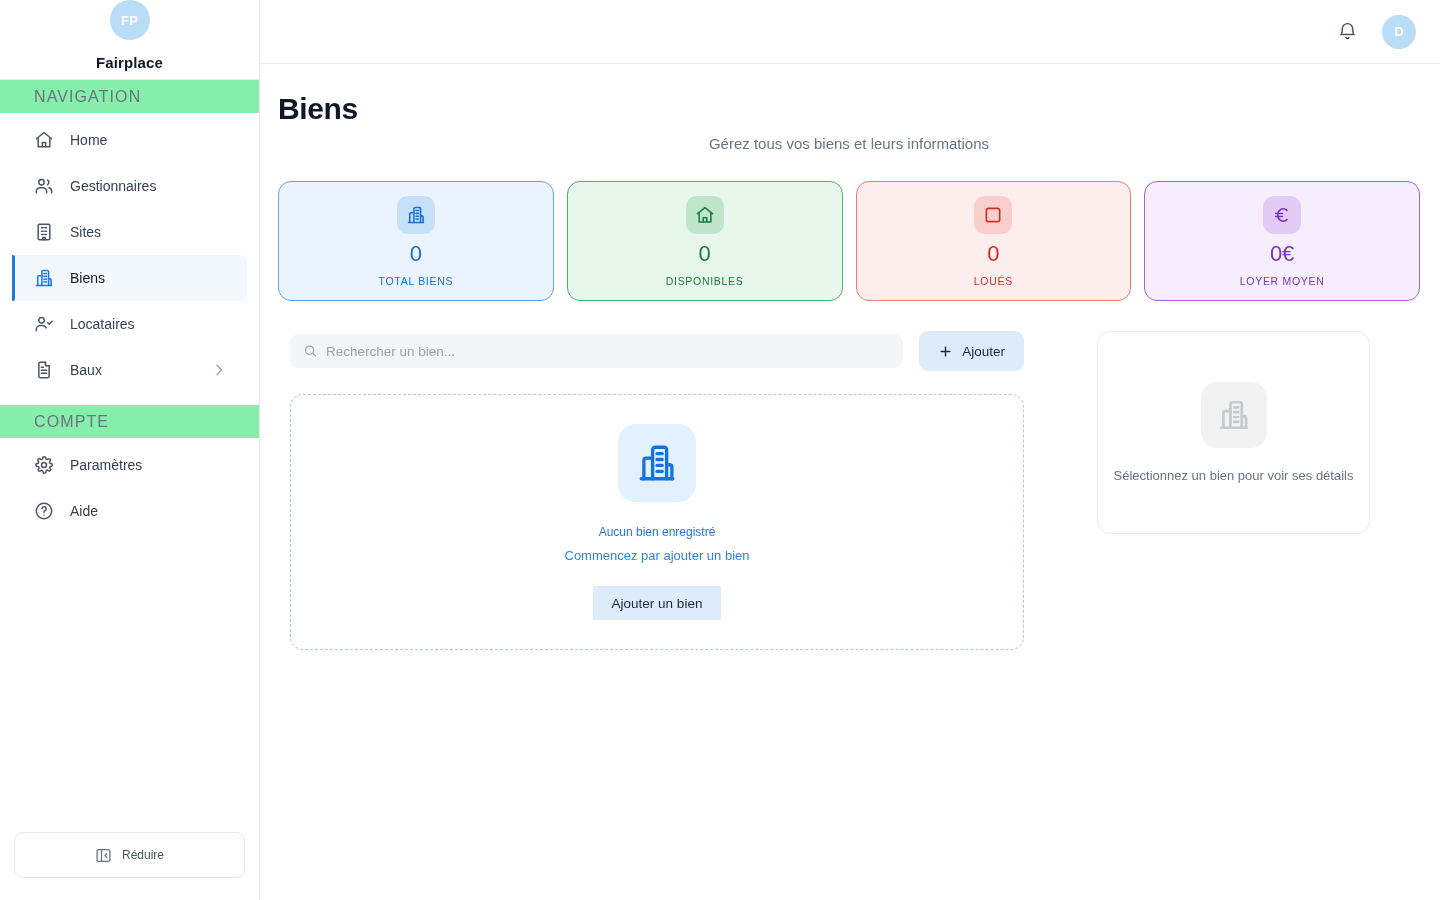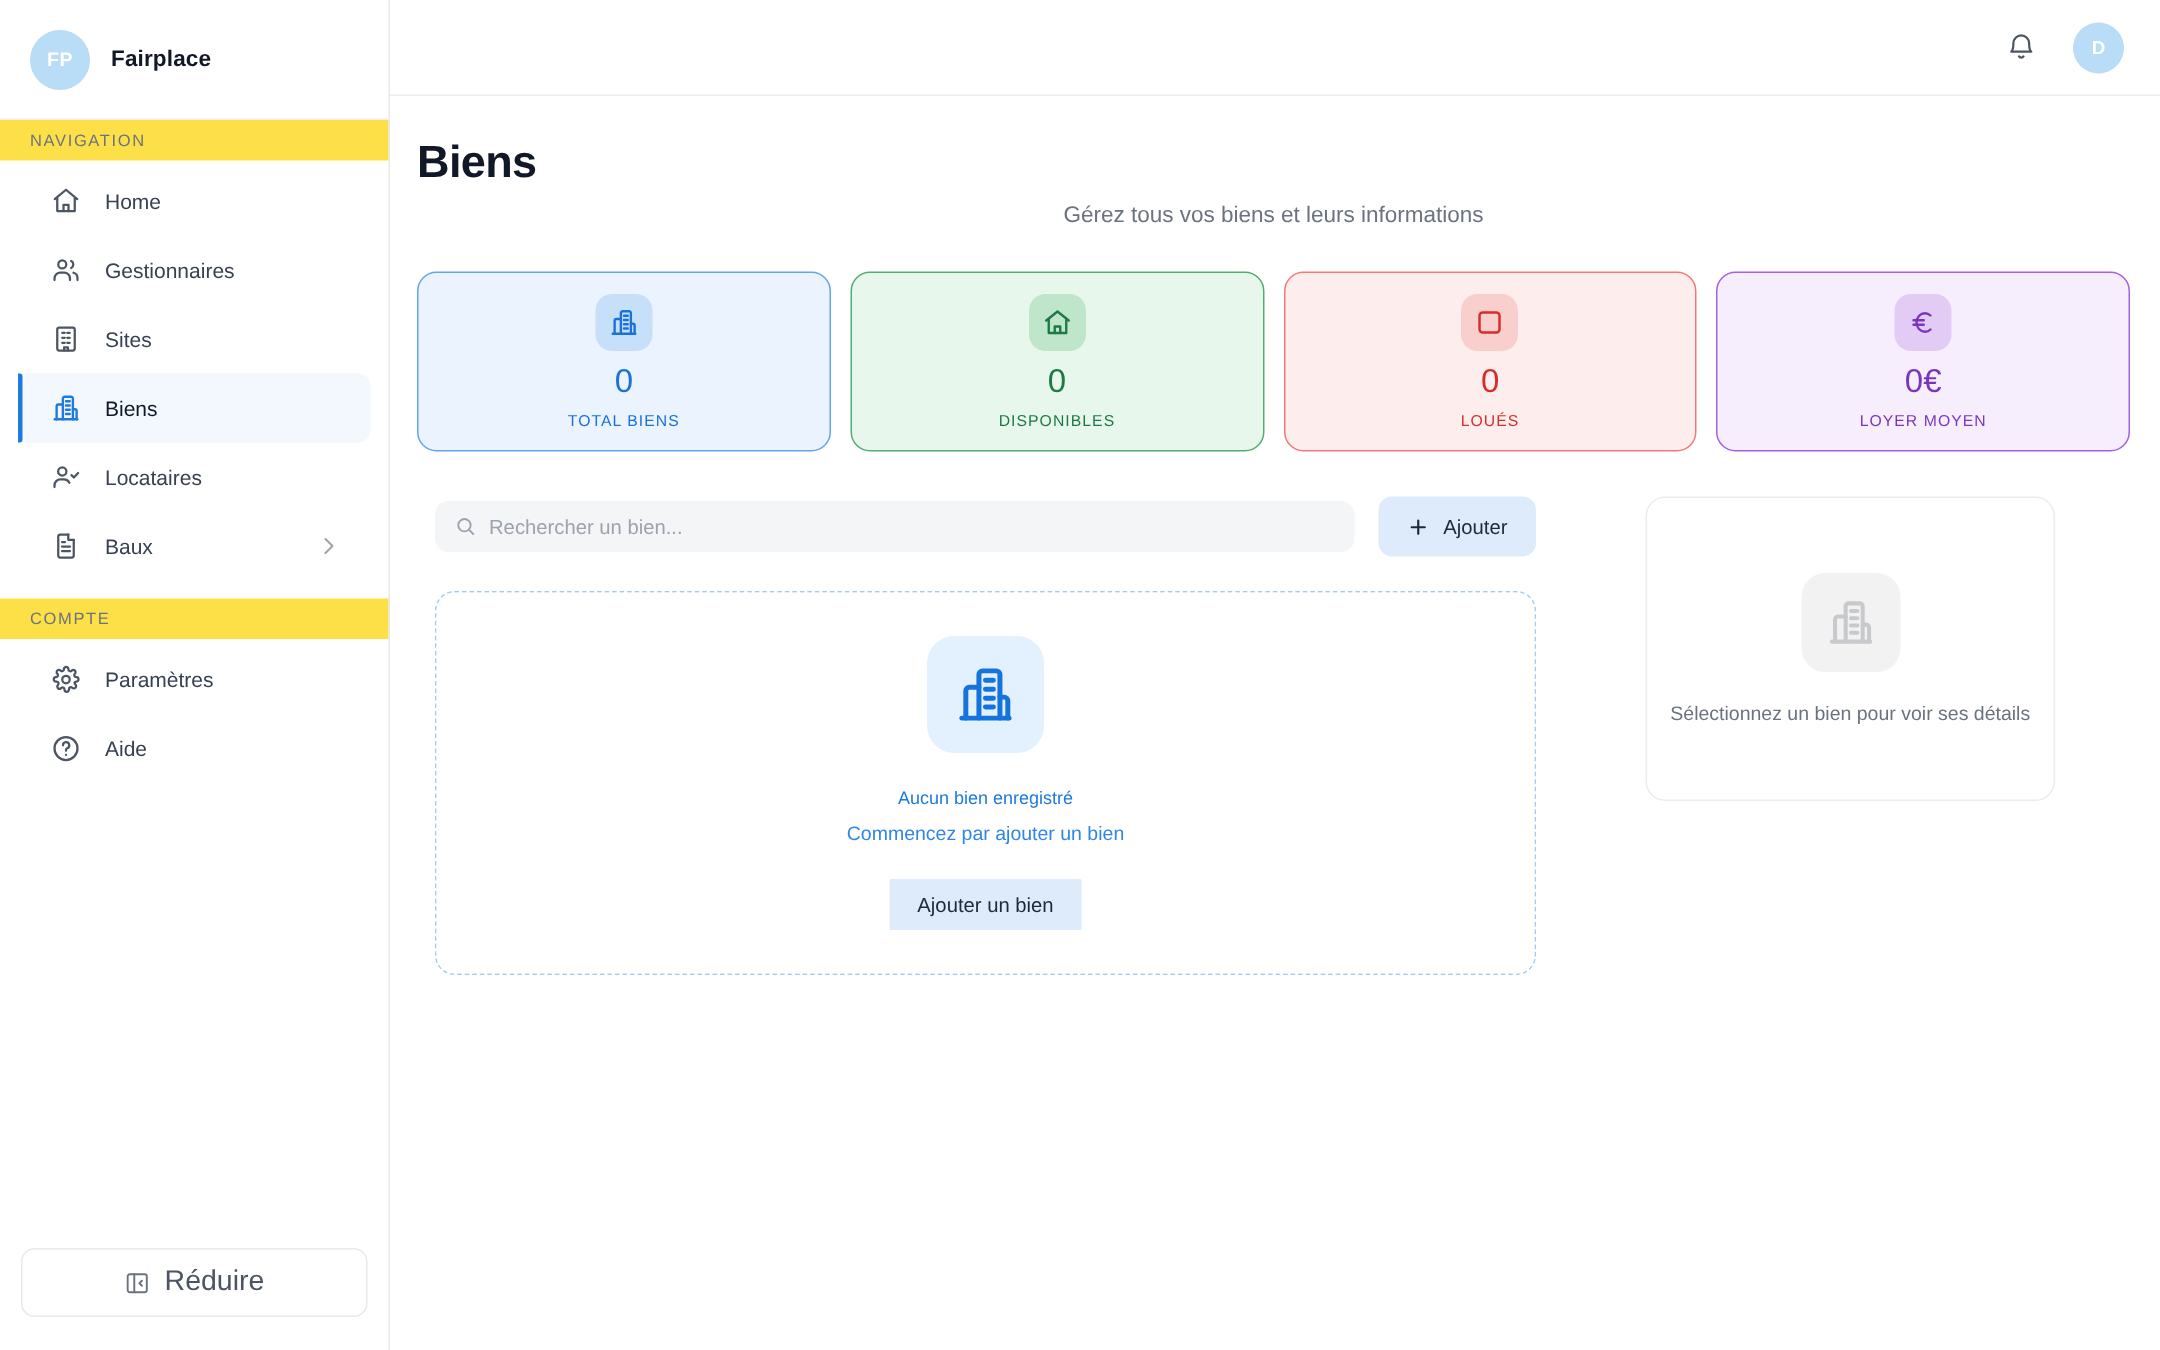--- a/index.html
+++ b/index.html
@@ -18,38 +18,39 @@
     width: 260px; height: 900px;
     background: #ffffff;
     border-right: 1px solid #e8e9ec;
     display: flex; flex-direction: column;
     position: relative;
     flex: 0 0 260px;
   }
   .brand {
     height: 80px;
     display: flex; align-items: center; gap: 14px;
-    padding: 0 20px;
+    padding: 0 4px;
     border-bottom: 1px solid #ededf0;
+    flex-direction: column;
   }
   .brand-avatar {
     width: 40px; height: 40px; border-radius: 50%;
     background: #b9dcf7;
     color: #ffffff;
     display: flex; align-items: center; justify-content: center;
     font-size: 13px; font-weight: 700; letter-spacing: .3px;
   }
   .brand-name { font-size: 15px; font-weight: 700; color: #111827; letter-spacing: .1px; }
 
   .nav-section-label {
-    background: #fde047;
+    background: #86efac;
     color: #6b7280;
-    font-size: 11px;
+    font-size: 16px;
     letter-spacing: 1.1px;
-    padding: 8px 20px 7px;
+    padding: 8px 34px 7px;
     font-weight: 400;
   }
   .nav-list { padding: 4px 12px 0; }
   .nav-item {
     position: relative;
     display: flex; align-items: center;
     gap: 16px;
     height: 46px;
     padding: 0 20px 0 22px;
     cursor: pointer;
@@ -73,21 +74,21 @@
   .nav-chevron svg { width: 16px; height: 16px; display: block; }
 
   .sidebar-spacer { flex: 1 1 auto; }
   .sidebar-footer { padding: 14px 14px 22px; }
   .collapse-btn {
     width: 100%; height: 46px;
     display: flex; align-items: center; justify-content: center; gap: 10px;
     background: #ffffff;
     border: 1px solid #e8e9ec;
     border-radius: 9px;
-    color: #4b5563; font-size: 19px;
+    color: #4b5563; font-size: 12px;
     cursor: pointer;
     font-family: inherit;
   }
   .collapse-btn svg { width: 17px; height: 17px; display: block; color: #6b7280; }
 
   
   .main { flex: 1 1 auto; display: flex; flex-direction: column; min-width: 0; background:#fff; }
   .topbar {
     height: 64px; flex: 0 0 64px;
     border-bottom: 1px solid #ededf0;

